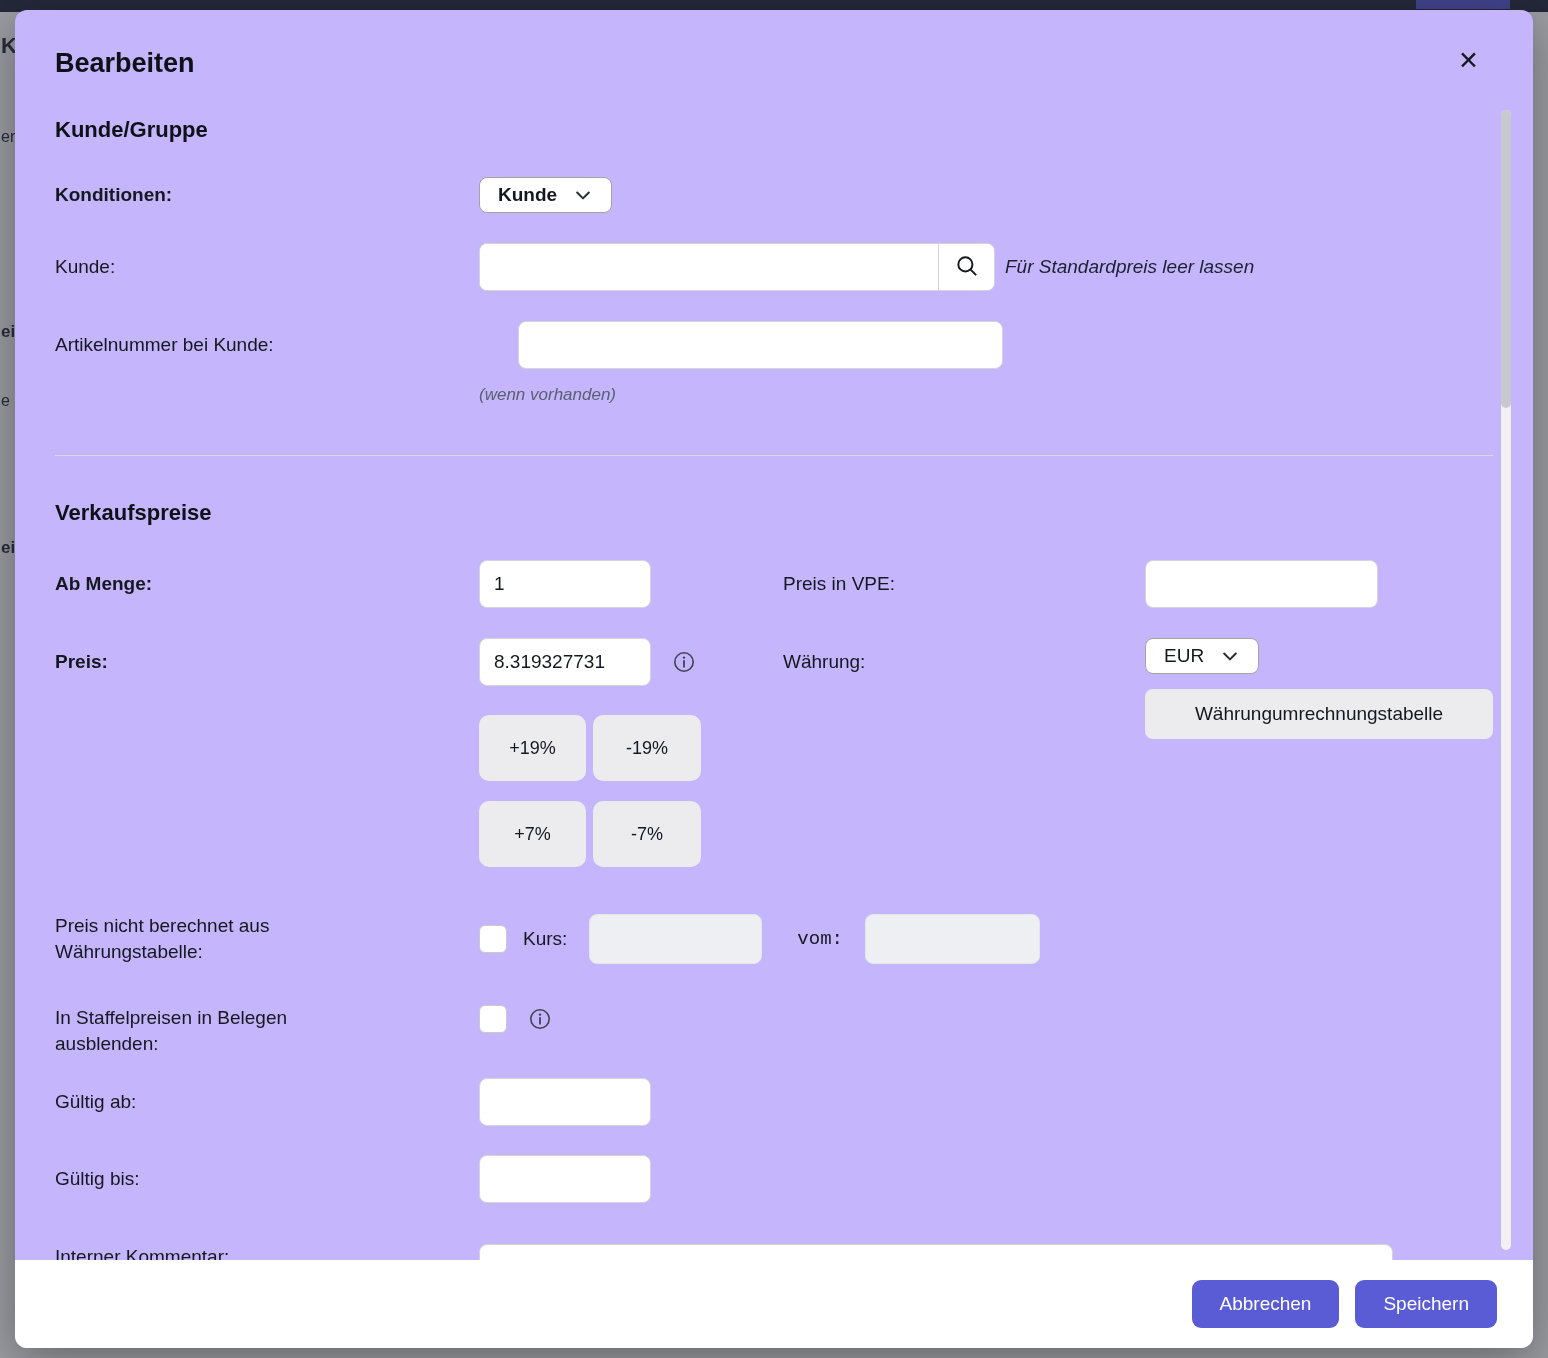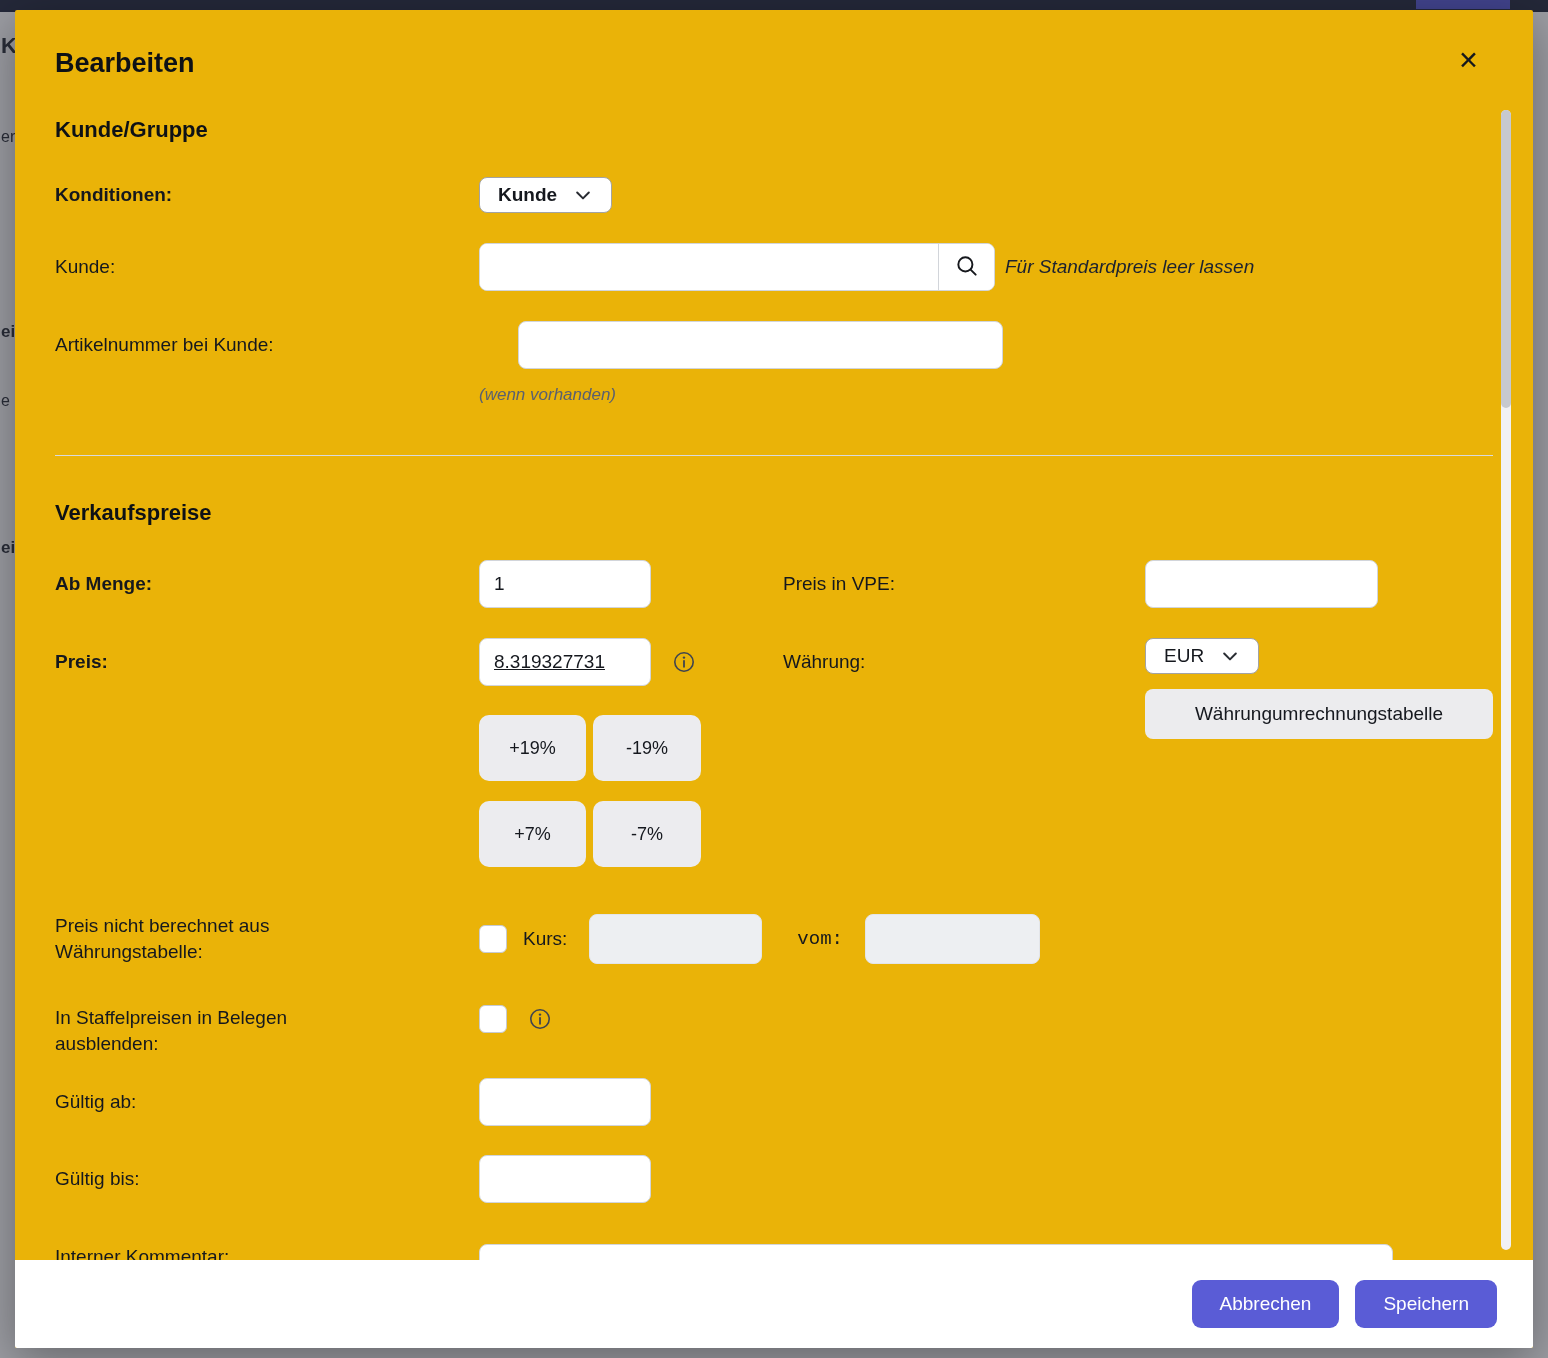--- a/index.html
+++ b/index.html
@@ -24,21 +24,21 @@
   .frag.f3{top:322px;font-size:17px;font-weight:700;}
   .frag.f4{top:392px;font-size:16px;}
   .frag.f5{top:538px;font-size:17px;font-weight:700;}
   .purple-sliver{position:absolute;top:0;right:38px;width:94px;height:9px;background:var(--accent);}
 
   .overlay{position:absolute;inset:0;background:rgba(35,38,50,0.45);}
 
   
   .modal{
     position:absolute;left:15px;top:10px;width:1518px;height:1338px;
-    background:#eab308;border-radius:2px;
+    background:#c4b5fd;border-radius:12px;
     box-shadow:0 12px 48px rgba(0,0,0,0.35);
     display:flex;flex-direction:column;overflow:hidden;
   }
   .modal-header{
     flex:0 0 70px;padding:36px 40px 0;
     display:flex;justify-content:space-between;align-items:flex-start;
   }
   .modal-title{font-size:27px;font-weight:700;color:#0e1116;line-height:34px;}
   .close-btn{
     font-size:25px;line-height:25px;color:#16181d;cursor:pointer;
@@ -90,21 +90,21 @@
     border:none;border-left:1px solid #d2d5da;background:#fff;cursor:pointer;
   }
 
   .hint-inline{margin-left:10px;font-size:19px;font-style:italic;color:#1c2230;}
   .hint-below{margin-top:16px;font-size:17px;font-style:italic;color:#5a6070;margin-left:424px;}
 
   .info-icon{display:inline-flex;align-items:center;justify-content:center;cursor:pointer;}
 
   
   .preis-left{flex:0 0 304px;display:flex;flex-direction:column;}
-  .preis-left .field-line{display:flex;align-items:center;gap:21px;text-decoration:underline;}
+  .preis-left .field-line{display:flex;align-items:center;gap:21px;}
   .pct-grid{margin-top:29px;display:grid;grid-template-columns:107px 108px;gap:20px 7px;}
   .chip{
     height:66px;border:none;border-radius:10px;background:#ececef;
     font-size:18px;color:#15181e;cursor:pointer;font-family:"Liberation Sans", sans-serif;
   }
   .preis-right{display:flex;align-items:flex-start;}
   .preis-right .label2{flex:0 0 362px;font-size:19px;color:#15181e;line-height:48px;}
   .waehrung-col{display:flex;flex-direction:column;align-items:flex-start;}
   .currency-table-btn{
     margin-top:15px;width:348px;height:50px;border:none;border-radius:8px;

